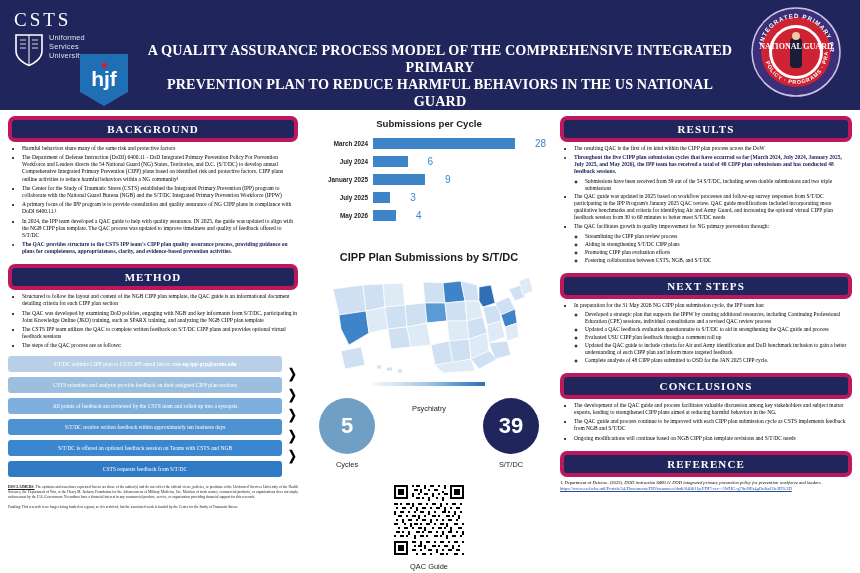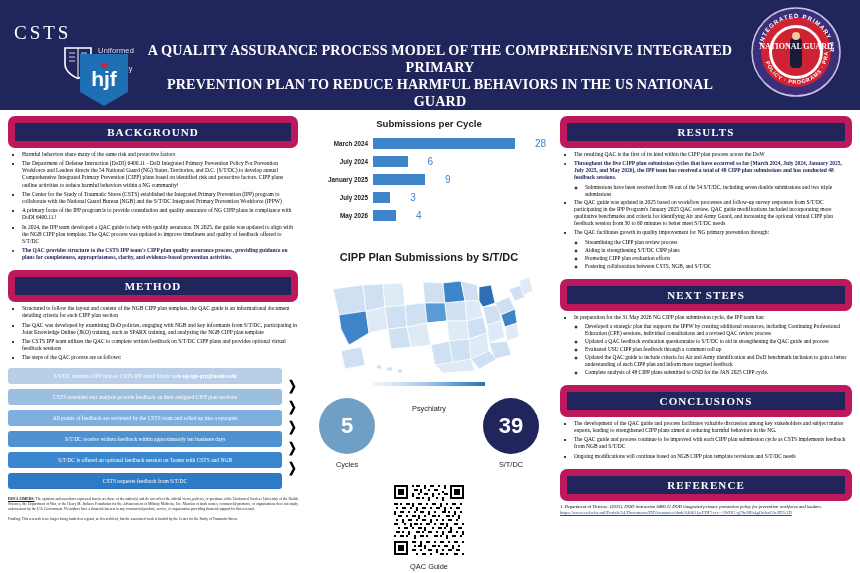--- a/index.html
+++ b/index.html
@@ -2,38 +2,38 @@
 <html><head>
 <meta charset="utf-8">
 <style>
   html,body{margin:0;padding:0;background:#ffffff;}
   body{width:860px;height:573px;overflow:hidden;font-family:"Liberation Serif",serif;color:#000;}
   .poster{position:relative;width:860px;height:573px;background:#fff;box-sizing:border-box;}
 
   
   .header{position:relative;height:110px;background:#20255c;overflow:hidden;}
   .logo-csts{position:absolute;left:14px;top:10px;width:120px;color:#fff;}
-  .csts-word{font-family:"Liberation Serif",serif;font-size:19px;letter-spacing:3px;font-weight:400;line-height:1;color:#fff;margin-top:13px;}
-  .csts-row{display:flex;align-items:flex-start;margin-top:4px;justify-content:flex-end;}
+  .csts-word{font-family:"Liberation Serif",serif;font-size:19px;letter-spacing:3px;font-weight:400;line-height:1;color:#fff;}
+  .csts-row{display:flex;align-items:flex-start;margin-top:4px;}
   .shield-wrap{width:30px;height:34px;flex:0 0 30px;}
   .usu-lines{margin-left:5px;font-family:"Liberation Sans",sans-serif;font-size:7.4px;line-height:9px;color:#dfe2ef;letter-spacing:.2px;}
   .logo-hjf{position:absolute;left:78px;top:52px;width:52px;height:56px;}
   .title-block{position:absolute;left:140px;top:12px;width:600px;text-align:center;margin-top:30px;}
   .title-main{font-family:"Liberation Serif",serif;font-weight:bold;color:#fff;font-size:14.2px;line-height:17px;letter-spacing:.1px;}
   .authors{margin-top:7px;color:#e9ebf5;font-size:6.1px;line-height:8.3px;font-family:"Liberation Serif",serif;}
   .seal{position:absolute;right:18px;top:6px;width:92px;height:92px;}
 
   
   .content{position:absolute;top:110px;left:0;width:860px;height:463px;display:flex;padding:6px 8px 0 8px;box-sizing:border-box;gap:8px;}
   .col{box-sizing:border-box;}
   .col-left{width:290px;}
   .col-mid{width:246px;}
   .col-right{width:292px;}
 
-  .sec-head{background:#20255c;color:#fff;text-align:center;font-family:"Liberation Serif",serif;font-weight:bold;font-size:11px;letter-spacing:1.1px;padding:3px 0 3px;border-radius:7px;border:7px solid #be185d;margin-bottom:3px;}
+  .sec-head{background:#20255c;color:#fff;text-align:center;font-family:"Liberation Serif",serif;font-weight:bold;font-size:11px;letter-spacing:1.1px;padding:3px 0 3px;border-radius:7px;border:4px solid #be185d;margin-bottom:3px;}
 
   ul.b{margin:0 0 0 2px;padding-left:12px;list-style:disc;}
   ul.b>li{font-size:5.5px;line-height:7.1px;margin-bottom:2.2px;text-align:left;}
   ul.sub{margin:1px 0 1px 0;padding-left:11px;list-style:circle;}
   ul.sub>li{font-size:5.4px;line-height:7px;margin-bottom:1px;}
   .it{font-style:italic;}
   .bold{font-weight:bold;}
   .navy{color:#20255c;}
 
   

